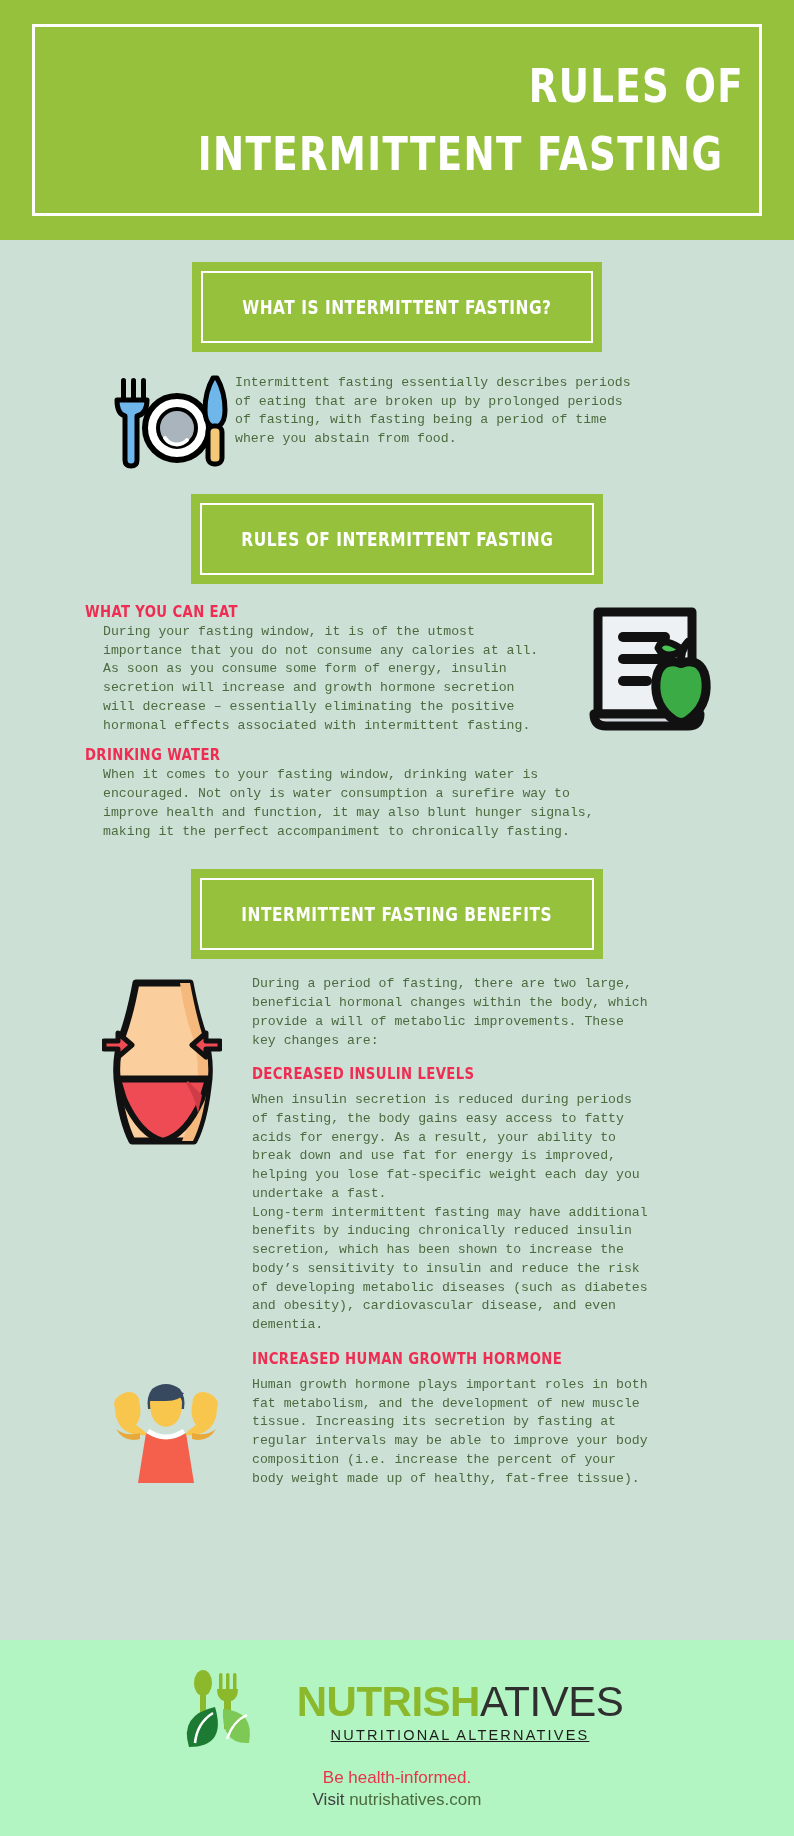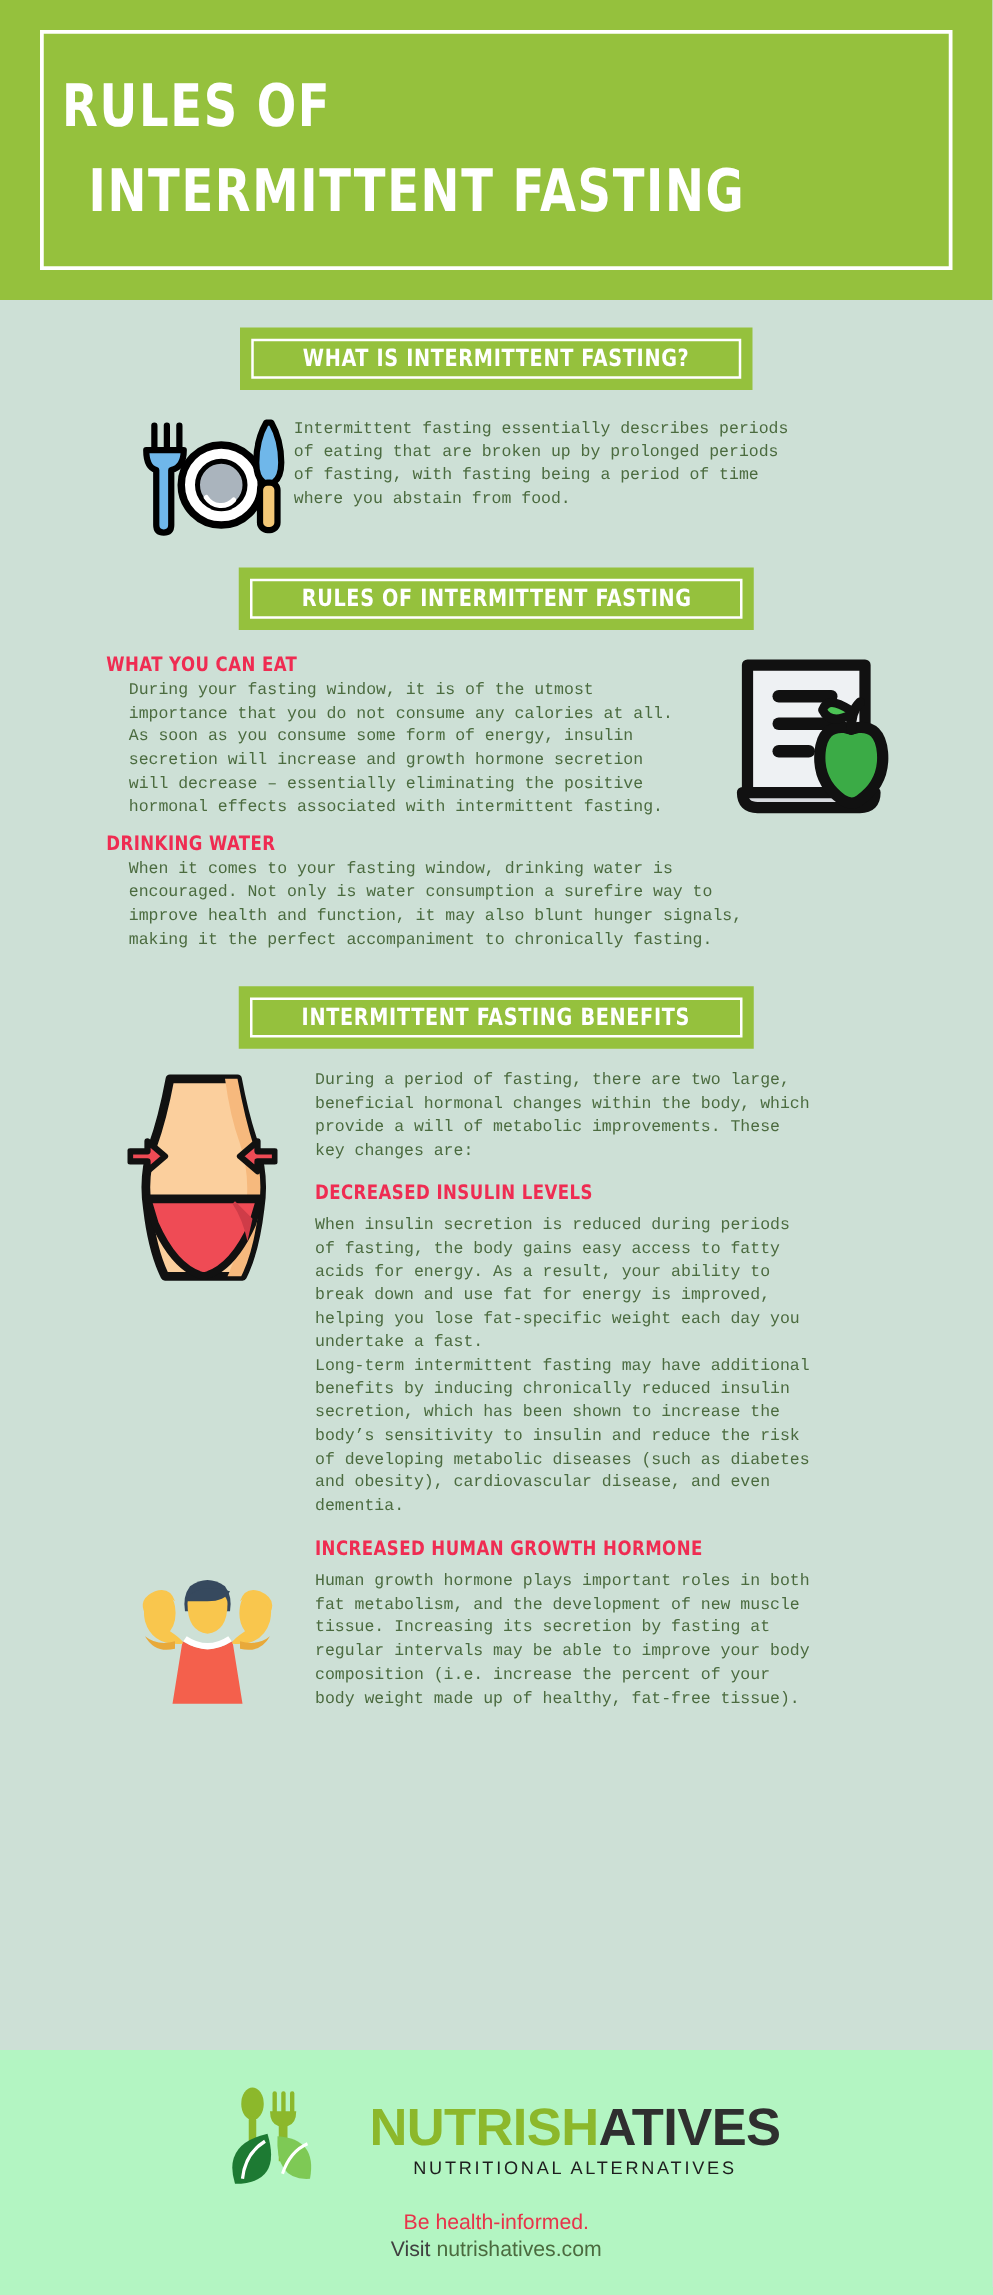--- a/index.html
+++ b/index.html
@@ -22,21 +22,21 @@
     align-items: center;
     justify-content: center;
     padding: 0 32px;
   }
   .header-frame {
     border: 3px solid #ffffff;
     width: 100%;
     height: 192px;
     display: flex;
     flex-direction: column;
-    align-items: flex-start;
+    align-items: flex-end;
     justify-content: center;
   }
   .header-line {
     color: #ffffff;
     font-family: "Liberation Sans Narrow", "DejaVu Sans Condensed", "Liberation Sans", sans-serif;
     font-weight: bold;
     font-size: 47px;
     letter-spacing: 1.5px;
     line-height: 1.45;
     text-align: center;
@@ -45,21 +45,21 @@
 
   
   .banner-wrap { display: flex; justify-content: center; }
   .banner {
     background: #95c13d;
     padding: 9px;
     display: inline-block;
   }
   .banner-inner {
     border: 2px solid #ffffff;
-    padding: 3px 22px;
+    padding: 23px 22px;
   }
   .banner-text {
     color: #ffffff;
     font-family: "Liberation Sans Narrow", "DejaVu Sans Condensed", "Liberation Sans", sans-serif;
     font-weight: bold;
     font-size: 19px;
     letter-spacing: 0.6px;
     white-space: nowrap;
     transform: scaleX(0.9);
     display: inline-block;
@@ -100,28 +100,29 @@
     align-items: center;
     justify-content: center;
   }
   .logo-row { display: flex; align-items: center; gap: 10px; }
   .logo-word {
     font-size: 42px;
     letter-spacing: -0.5px;
     font-family: "Liberation Sans", sans-serif;
   }
   .logo-nutrish { color: #8cb82b; font-weight: bold; }
-  .logo-atives { color: #2f2f2f; font-weight: bold; }
+  .logo-atives { color: #2f2f2f; font-weight: normal; }
   .logo-tag {
     color: #1d1d1d;
     font-size: 14.5px;
     letter-spacing: 2.2px;
     margin-top: 1px;
     text-align: center;
     font-family: "Liberation Sans", sans-serif;
+    text-decoration: underline;
   }
   .footer-line1 { color: #e8334a; font-size: 17px; margin-top: 13px; }
   .footer-line2 { font-size: 17px; margin-top: 2px; }
   .f-visit { color: #404040; }
   .f-url { color: #4b6b3f; }
 
   svg { display: block; }
 </style>
 </head>
 <body>

